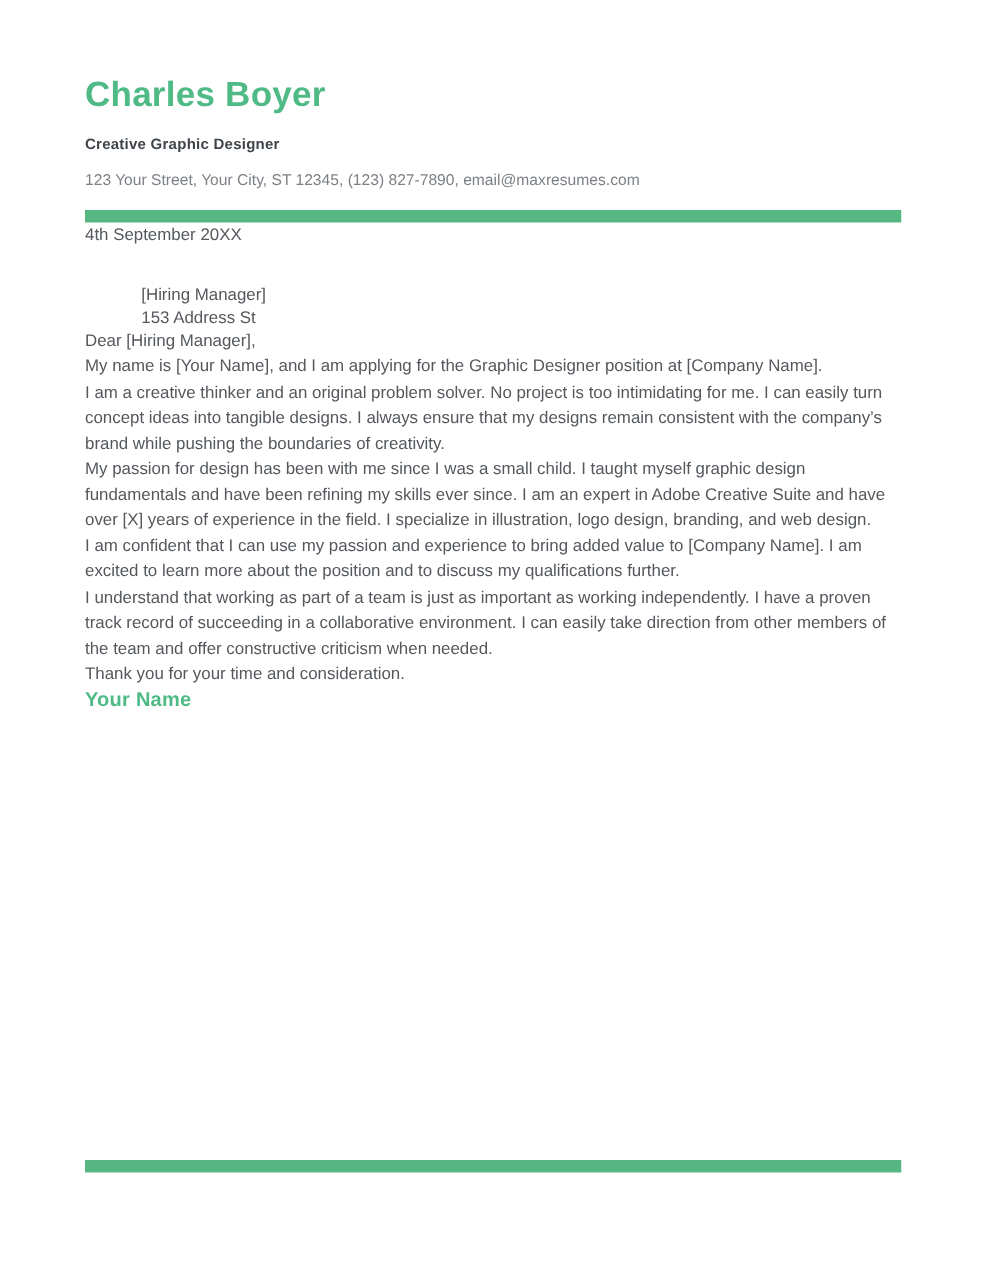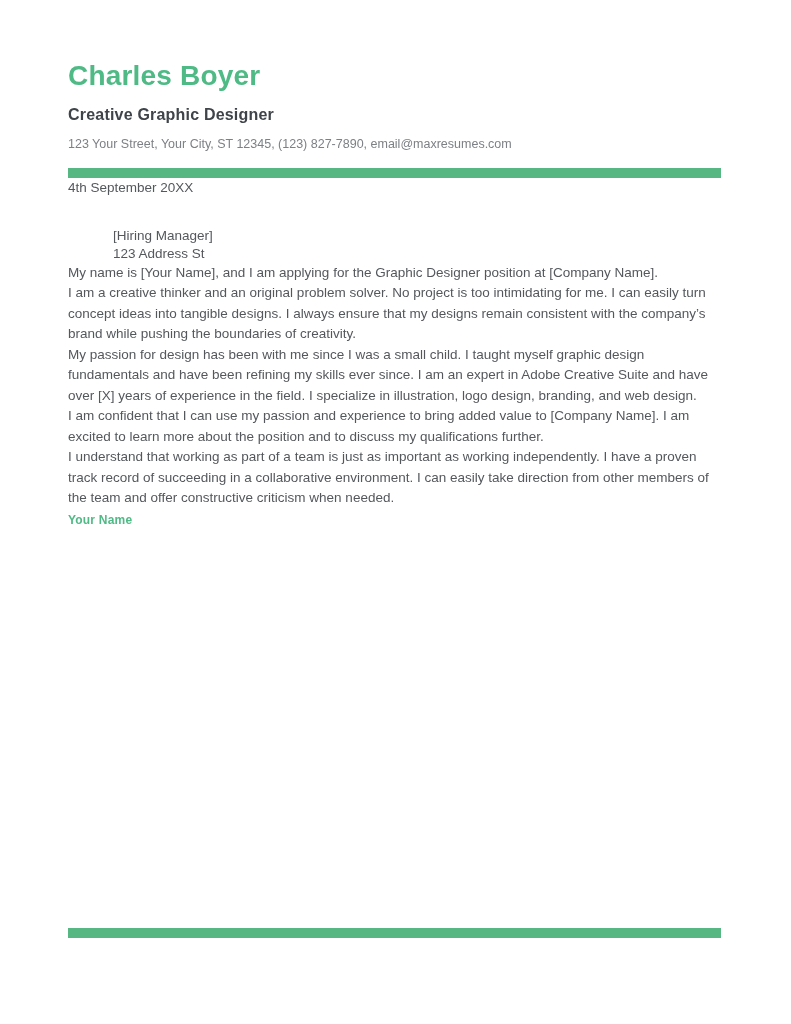--- a/index.html
+++ b/index.html
@@ -22,21 +22,21 @@
   .applicant-name {
     margin: 0;
     font-size: 28px;
     line-height: 32px;
     font-weight: bold;
     color: #4fba85;
     letter-spacing: 0.2px;
   }
   .job-title {
     margin: 11px 0 0 0;
-    font-size: 16px;
+    font-size: 12px;
     line-height: 24px;
     font-weight: bold;
     color: #3f444a;
     letter-spacing: 0.2px;
   }
   .contact-line {
     margin: 9px 0 0 0;
     font-size: 12.5px;
     line-height: 16px;
     color: #7d8185;
@@ -78,21 +78,21 @@
     margin-top: 13px;
   }
   .thanks {
     margin-top: 52px;
   }
   .sincerely {
     margin-top: 14px;
   }
   .signature {
     margin-top: 14px;
-    font-size: 12px;
+    font-size: 16px;
     line-height: 22px;
     font-weight: bold;
     color: #4fba85;
     letter-spacing: 0.2px;
   }
 </style>
 </head>
 <body>
 
 <div class="page">
@@ -103,28 +103,30 @@
     <p class="contact-line">123 Your Street, Your City, ST 12345, (123) 827-7890, email@maxresumes.com</p>
   </header>
 
   <div class="accent-rule top"></div>
 
   <main class="letter">
     <p class="date">4th September 20XX</p>
 
     <div class="recipient">
       <div class="recipient-line">[Hiring Manager]</div>
-      <div class="recipient-line">123 Address St</div>
+      <div class="recipient-line">153 Address St</div>
     </div>
 
+    <p class="salutation">Dear [Hiring Manager],</p>
 
     <p class="para">My name is [Your Name], and I am applying for the Graphic Designer position at [Company Name].</p>
     <p class="para">I am a creative thinker and an original problem solver. No project is too intimidating for me. I can easily turn concept ideas into tangible designs. I always ensure that my designs remain consistent with the company’s brand while pushing the boundaries of creativity.</p>
     <p class="para">My passion for design has been with me since I was a small child. I taught myself graphic design fundamentals and have been refining my skills ever since. I am an expert in Adobe Creative Suite and have over [X] years of experience in the field. I specialize in illustration, logo design, branding, and web design.</p>
     <p class="para">I am confident that I can use my passion and experience to bring added value to [Company Name]. I am excited to learn more about the position and to discuss my qualifications further.</p>
     <p class="para">I understand that working as part of a team is just as important as working independently. I have a proven track record of succeeding in a collaborative environment. I can easily take direction from other members of the team and offer constructive criticism when needed.</p>
 
+    <p class="thanks">Thank you for your time and consideration.</p>
     <p class="signature">Your Name</p>
   </main>
 
   <div class="accent-rule bottom"></div>
 
 </div>
 
 </body></html>

